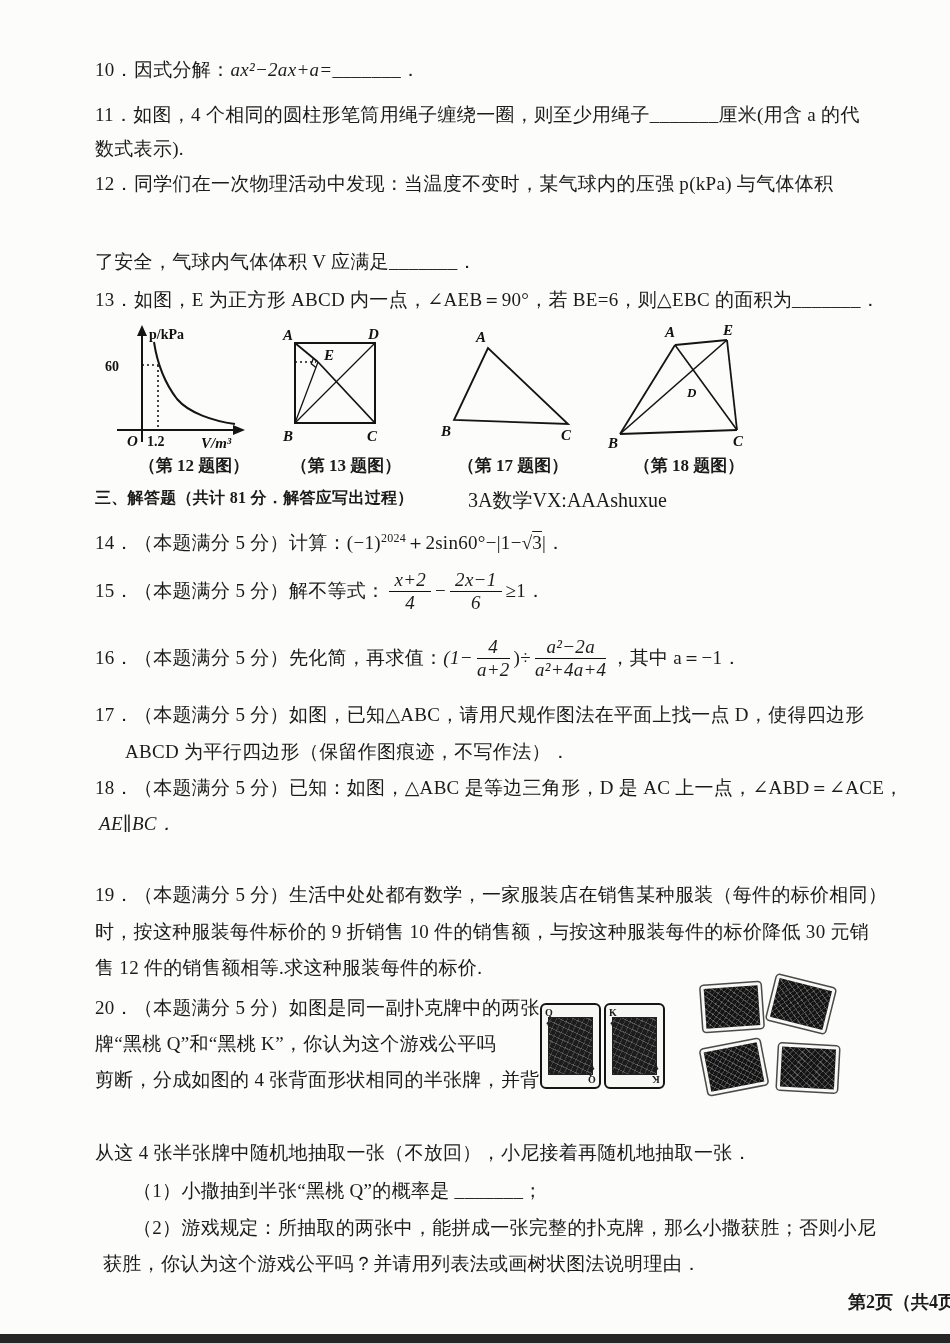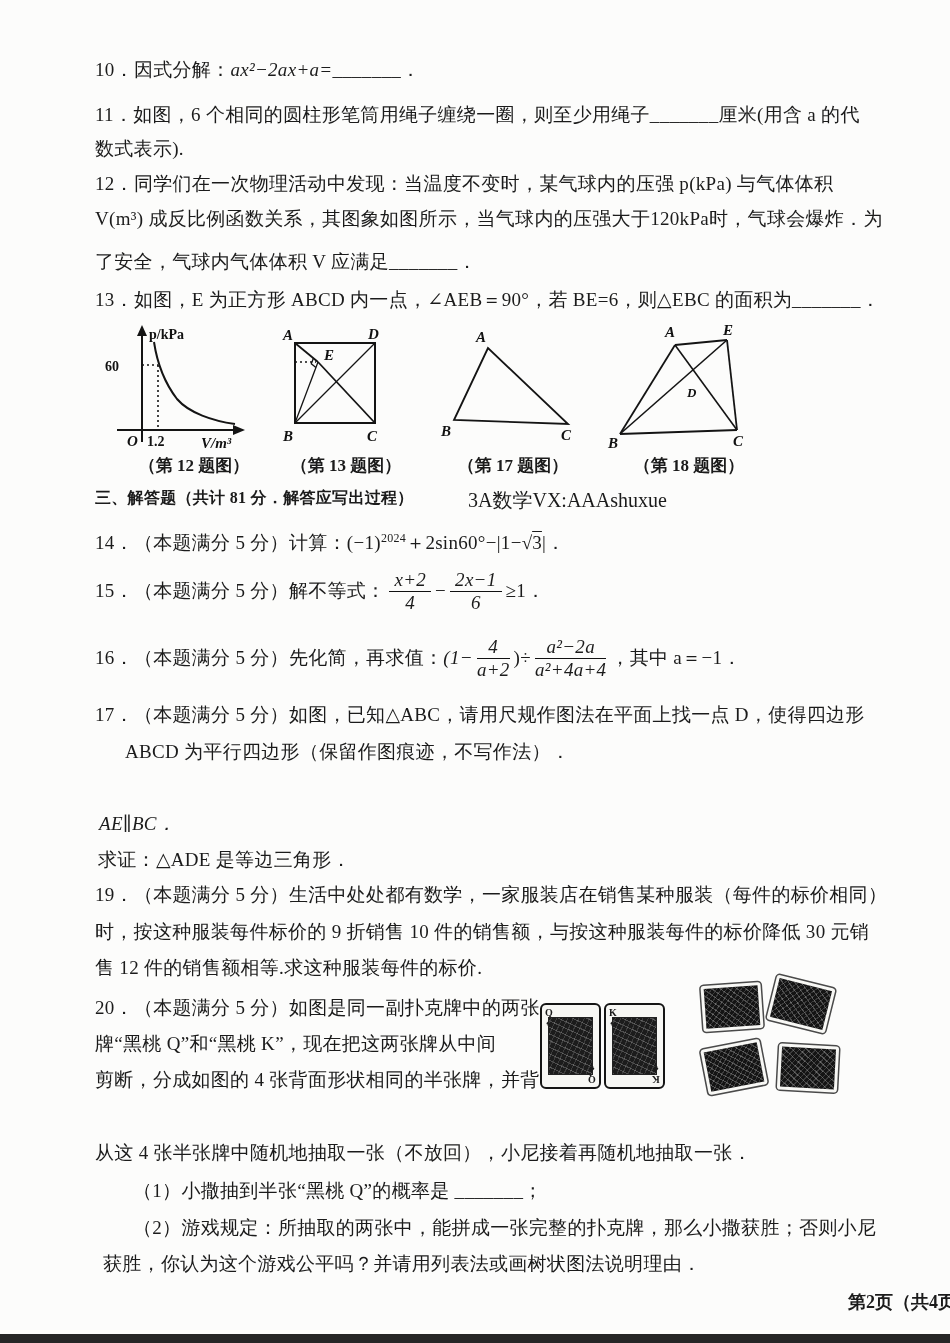--- a/index.html
+++ b/index.html
@@ -45,25 +45,24 @@
 </style>
 </head>
 <body>
 
 <div class="page">
 
   <div class="line" style="top:57px">
     <span>10．因式分解：</span><span class="mi">ax²−2ax+a=</span><span>_______</span><span>．</span>
   </div>
 
-  <div class="line" style="top:102px">11．如图，6 个相同的圆柱形笔筒用绳子缠绕一圈，则至少用绳子_______厘米(用含 a 的代</div>
+  <div class="line" style="top:102px">11．如图，4 个相同的圆柱形笔筒用绳子缠绕一圈，则至少用绳子_______厘米(用含 a 的代</div>
   <div class="line" style="top:136px">数式表示).</div>
 
   <div class="line" style="top:171px">12．同学们在一次物理活动中发现：当温度不变时，某气球内的压强 p(kPa) 与气体体积</div>
-  <div class="line" style="top:206px">V(m³) 成反比例函数关系，其图象如图所示，当气球内的压强大于120kPa时，气球会爆炸．为</div>
   <div class="line" style="top:249px">了安全，气球内气体体积 V 应满足_______．</div>
 
   <div class="line" style="top:287px">13．如图，E 为正方形 ABCD 内一点，∠AEB＝90°，若 BE=6，则△EBC 的面积为_______．</div>
 
   <svg class="fig" style="left:85px;top:320px" width="175" height="132" viewBox="0 0 175 132">
     <line x1="57" y1="122" x2="57" y2="12" stroke-width="2"></line>
     <polygon class="arrow" points="57,5 52,16 62,16"></polygon>
     <line x1="32" y1="110" x2="152" y2="110" stroke-width="2"></line>
     <polygon class="arrow" points="160,110 148,105 148,115"></polygon>
     <line x1="57" y1="45" x2="73" y2="45" stroke-width="1.6" stroke-dasharray="2,3"></line>
@@ -148,29 +147,29 @@
     <span class="frac">
         <span class="n">a²−2a</span>
         <span class="d">a²+4a+4</span>
       </span>
     <span>，其中 a＝−1．</span>
   </div>
 
   <div class="line" style="top:702px">17．（本题满分 5 分）如图，已知△ABC，请用尺规作图法在平面上找一点 D，使得四边形</div>
   <div class="line" style="top:739px;left:125px">ABCD 为平行四边形（保留作图痕迹，不写作法）．</div>
 
+  <div class="line" style="top:775px">18．（本题满分 5 分）已知：如图，△ABC 是等边三角形，D 是 AC 上一点，∠ABD＝∠ACE，</div>
   <div class="line mi" style="top:811px;left:99px">AE∥BC．</div>
-  <div class="line" style="top:847px;left:98px">求证：△ADE 是等边三角形．</div>
 
   <div class="line" style="top:882px">19．（本题满分 5 分）生活中处处都有数学，一家服装店在销售某种服装（每件的标价相同）</div>
   <div class="line" style="top:919px">时，按这种服装每件标价的 9 折销售 10 件的销售额，与按这种服装每件的标价降低 30 元销</div>
   <div class="line" style="top:955px">售 12 件的销售额相等.求这种服装每件的标价.</div>
 
   <div class="line" style="top:995px">20．（本题满分 5 分）如图是同一副扑克牌中的两张</div>
-  <div class="line" style="top:1031px">牌“黑桃 Q”和“黑桃 K”，现在把这两张牌从中间</div>
+  <div class="line" style="top:1031px">牌“黑桃 Q”和“黑桃 K”，你认为这个游戏公平吗</div>
   <div class="line" style="top:1067px">剪断，分成如图的 4 张背面形状相同的半张牌，并背</div>
   <div class="line" style="top:1140px">从这 4 张半张牌中随机地抽取一张（不放回），小尼接着再随机地抽取一张．</div>
 
   <div class="card face" style="left:540px;top:1003px">
     <div class="idx tl">
         <span>Q</span>
         <span>♠</span>
       </div>
     <div class="art"></div>
     <div class="idx br">

